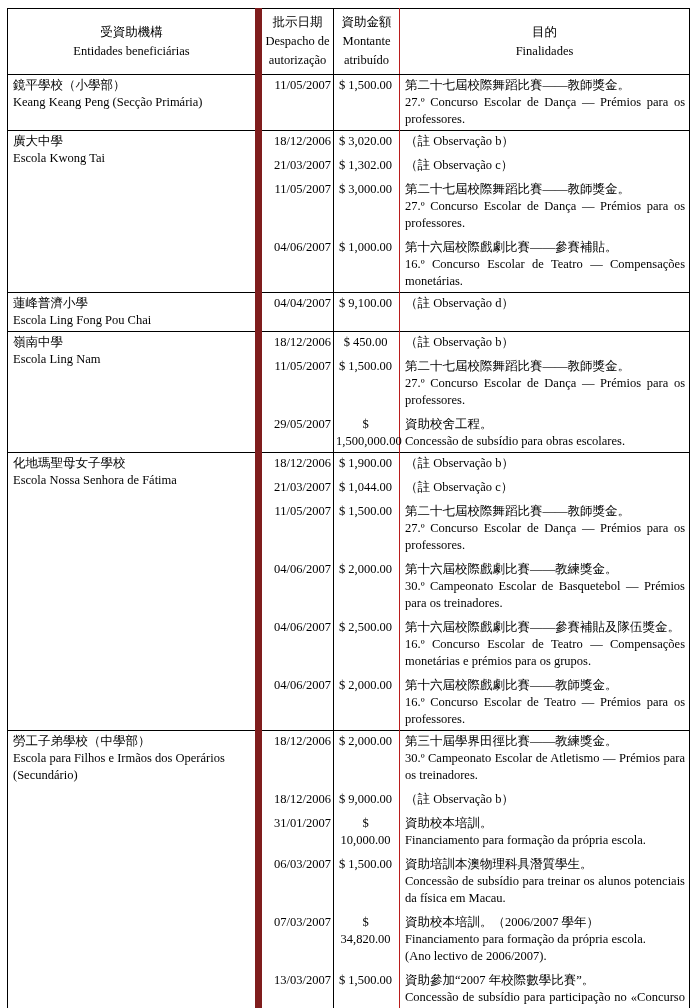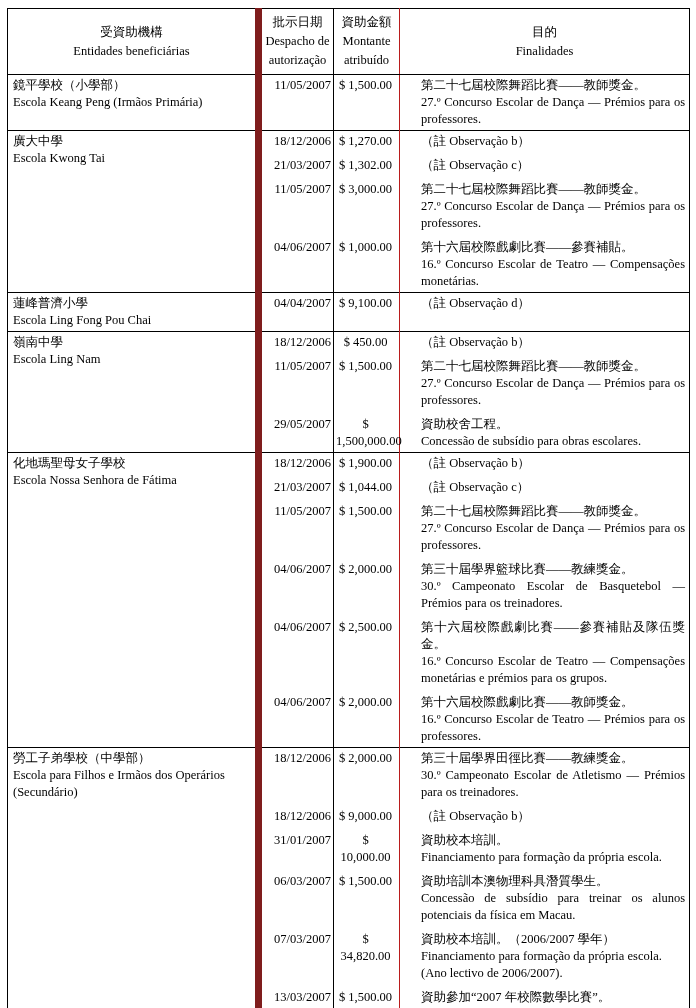--- a/index.html
+++ b/index.html
@@ -40,21 +40,21 @@
 
   tbody td { padding: 2px 5px 2px 5px; }
   tbody td.cell-date   { text-align: right; padding-left: 2px; padding-right: 2px; }
   tbody td.cell-amount { text-align: center; padding-right: 4px; padding-left: 2px; }
   tbody td.cell-purpose{ padding-left: 5px; padding-right: 4px; }
   tbody td.cell-entity { padding-left: 5px; padding-right: 4px; }
 
   tr.group-first td { border-top: 1px solid #000; padding-top: 2px; }
   tr.entry-cont td { padding-top: 5px; }
 
-  .purpose-line { text-align: justify; margin-left: 16px; }
+  .purpose-line { text-align: justify; }
   .entity-line, .purpose-line { word-wrap: break-word; }
 </style>
 </head>
 <body>
 
 <div class="page">
   <table class="grant-table">
     <colgroup>
       <col class="c-entity">
       <col class="c-date">
@@ -80,36 +80,36 @@
         <th class="cell-purpose">
           <div>目的</div>
           <div>Finalidades</div>
         </th>
       </tr>
     </thead>
     <tbody>
         <tr class="group-first">
           <td class="cell-entity" rowspan="1">
             <div class="entity-line">鏡平學校（小學部）</div>
-            <div class="entity-line">Escola Keang Peng (Irmãos Primária)</div>
+            <div class="entity-line">Keang Keang Peng (Secção Primária)</div>
           </td>
           <td class="cell-date">11/05/2007</td>
           <td class="cell-amount">$ 1,500.00</td>
           <td class="cell-purpose">
             <div class="purpose-line">第二十七屆校際舞蹈比賽——教師獎金。</div>
             <div class="purpose-line">27.º Concurso Escolar de Dança — Prémios para os professores.</div>
           </td>
         </tr>
         <tr class="group-first">
           <td class="cell-entity" rowspan="4">
             <div class="entity-line">廣大中學</div>
             <div class="entity-line">Escola Kwong Tai</div>
           </td>
           <td class="cell-date">18/12/2006</td>
-          <td class="cell-amount">$ 1,270.00</td>
+          <td class="cell-amount">$ 3,020.00</td>
           <td class="cell-purpose">
             <div class="purpose-line">（註 Observação b）</div>
           </td>
         </tr>
         <tr class="entry-cont">
           <td class="cell-date">21/03/2007</td>
           <td class="cell-amount">$ 1,302.00</td>
           <td class="cell-purpose">
             <div class="purpose-line">（註 Observação c）</div>
           </td>
@@ -191,21 +191,21 @@
           <td class="cell-amount">$ 1,500.00</td>
           <td class="cell-purpose">
             <div class="purpose-line">第二十七屆校際舞蹈比賽——教師獎金。</div>
             <div class="purpose-line">27.º Concurso Escolar de Dança — Prémios para os professores.</div>
           </td>
         </tr>
         <tr class="entry-cont">
           <td class="cell-date">04/06/2007</td>
           <td class="cell-amount">$ 2,000.00</td>
           <td class="cell-purpose">
-            <div class="purpose-line">第三十屆學界籃球比賽——教練獎金。</div>
+            <div class="purpose-line">第十六屆校際戲劇比賽——教練獎金。</div>
             <div class="purpose-line">30.º Campeonato Escolar de Basquetebol — Prémios para os treinadores.</div>
           </td>
         </tr>
         <tr class="entry-cont">
           <td class="cell-date">04/06/2007</td>
           <td class="cell-amount">$ 2,500.00</td>
           <td class="cell-purpose">
             <div class="purpose-line">第十六屆校際戲劇比賽——參賽補貼及隊伍獎金。</div>
             <div class="purpose-line">16.º Concurso Escolar de Teatro — Compensações monetárias e prémios para os grupos.</div>
           </td>

